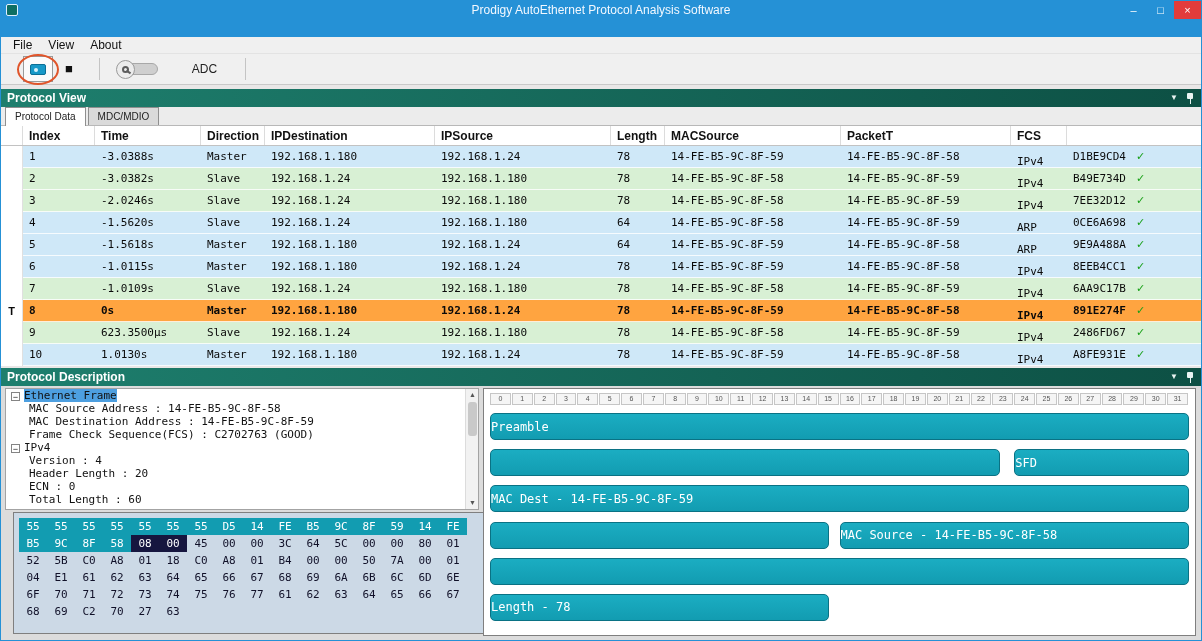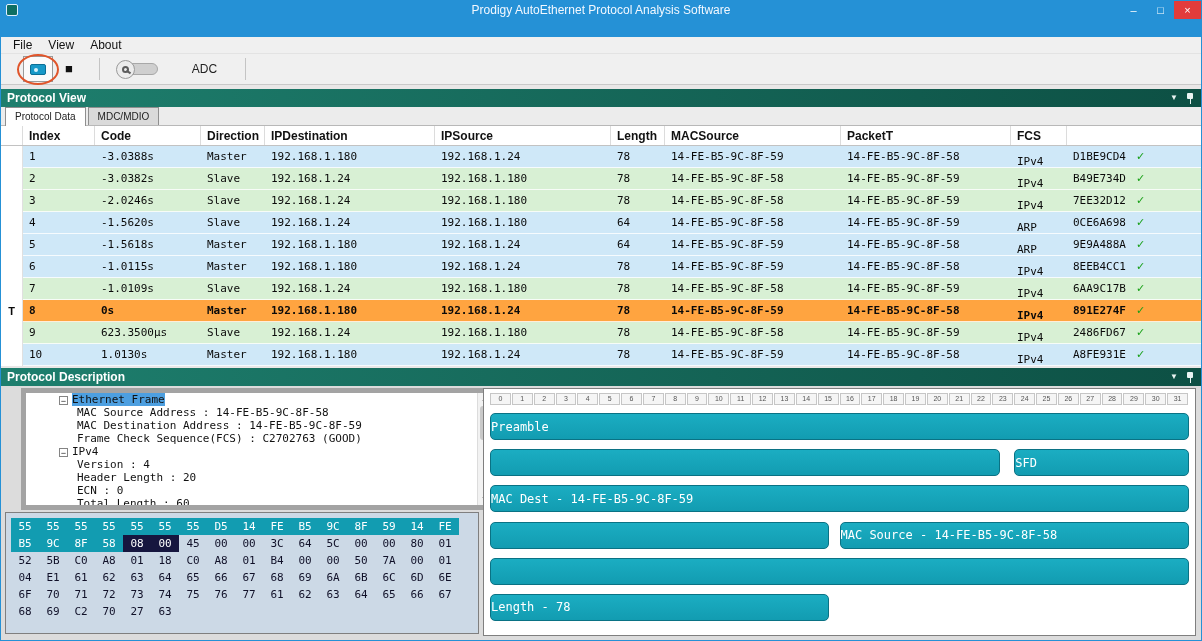--- a/index.html
+++ b/index.html
@@ -57,30 +57,30 @@
   .cell.gut{background:#fff;border-right:1px solid #e0e0e0;padding-left:0;text-align:center;font-family:"Liberation Sans",sans-serif;font-weight:bold;font-size:11px;}
   .hl-blue{background:var(--row-blue,#cfe8f8);}
   .hl-green{background:var(--row-green,#d8f0d4);}
   .hl-orange{background:var(--row-selected,#ffa440);}
   .hl-orange .cell{font-weight:bold;}
   .cell.ptype{line-height:31px;}
   .chk{color:#18a018;font-weight:bold;margin-left:10px;font-family:"DejaVu Sans",sans-serif;}
 
   
   .bottom{position:relative;height:255px;background:#dcdcdc;}
-  .tree-box{position:absolute;left:20px;top:2px;width:474px;height:122px;background:#fff;border:5px solid #a3a3a3;overflow:hidden;padding-left:28px;}
+  .tree-box{position:absolute;left:4px;top:2px;width:474px;height:122px;background:#fff;border:1px solid #a3a3a3;overflow:hidden;}
   .titem{font-family:"DejaVu Sans Mono",monospace;font-size:11px;line-height:13px;color:#111;white-space:nowrap;}
   .expander{display:inline-block;width:9px;height:9px;border:1px solid #848484;background:#fff;line-height:8px;font-size:9px;text-align:center;margin-right:4px;vertical-align:middle;font-family:"Liberation Sans",sans-serif;}
   .tlabel.sel{background:#4d9fe0;}
   .tree-scroll{position:absolute;right:0;top:0;bottom:0;width:13px;background:#f2f2f2;border-left:1px solid #dcdcdc;}
   .ts-arrow{display:block;width:13px;height:12px;font-size:7px;color:#555;text-align:center;line-height:12px;}
   .ts-arrow.down{position:absolute;bottom:0;}
   .ts-thumb{position:absolute;top:13px;left:2px;width:9px;height:34px;background:#c9c9c9;border-radius:3px;}
 
-  .hex-box{position:absolute;left:4px;top:126px;width:474px;height:122px;background:#ccd9e6;border:1px solid #7f7f7f;padding:5px 0 0 5px;overflow:hidden;}
+  .hex-box{position:absolute;left:12px;top:126px;width:474px;height:122px;background:#ccd9e6;border:1px solid #7f7f7f;padding:5px 0 0 5px;overflow:hidden;}
   .hex-row{height:17px;display:flex;}
   .hex-b{width:28px;text-align:center;font-family:"DejaVu Sans Mono",monospace;font-size:11px;line-height:17px;color:#101028;}
   .hex-b.teal{background:var(--accent-teal,#14a0b5);color:#fff;}
   .hex-b.dark{background:#16163f;color:#fff;}
 
   .field-box{position:absolute;left:482px;top:2px;right:5px;bottom:5px;background:#fff;border:1px solid #7f7f7f;display:flex;flex-direction:column;padding:4px 6px 14px 6px;}
   .ruler{display:flex;height:12px;margin-bottom:4px;}
   .bit{flex:1;margin-right:1px;border:1px solid #c6c6c6;background:#f5f5f5;font-size:7px;color:#555;text-align:center;line-height:10px;overflow:hidden;}
   .bars{flex:1;display:flex;flex-direction:column;justify-content:space-between;padding-top:4px;}
   .bar-row{display:flex;justify-content:space-between;height:27px;}
@@ -142,21 +142,21 @@
   </div>
 
   <div class="tabstrip">
     <div class="tab active">Protocol Data</div>
     <div class="tab">MDC/MDIO</div>
   </div>
 
   <div class="thead" id="thead">
       <div class="hcell gut"></div>
       <div class="hcell">Index</div>
-      <div class="hcell">Code</div>
+      <div class="hcell">Time</div>
       <div class="hcell">Direction</div>
       <div class="hcell">IPDestination</div>
       <div class="hcell">IPSource</div>
       <div class="hcell">Length</div>
       <div class="hcell">MACSource</div>
       <div class="hcell">PacketT</div>
       <div class="hcell">FCS</div>
     </div>
   <div class="tbody" id="tbody">
       <div class="trow hl-blue">

